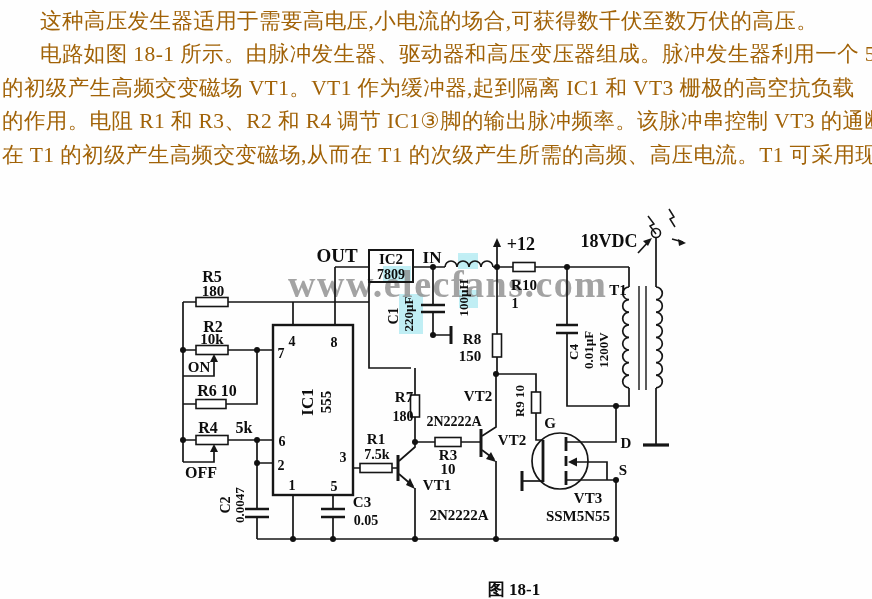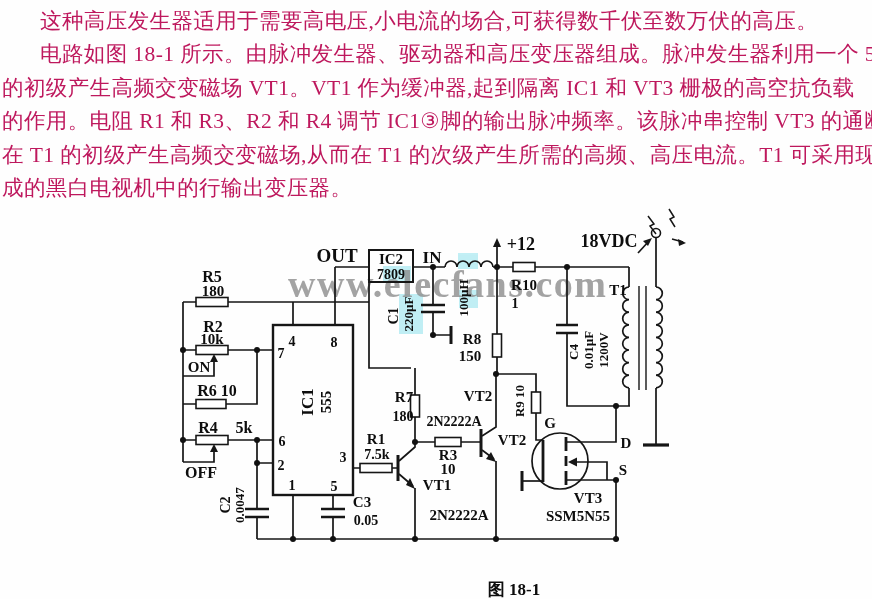--- a/index.html
+++ b/index.html
@@ -1,37 +1,36 @@
 <!DOCTYPE html>
 <html><head>
 <meta charset="utf-8">
 <style>
   html,body{margin:0;padding:0;background:#ffffff;}
   .page{position:relative;width:872px;height:599px;background:#fefefe;overflow:hidden;
-        font-family:"Liberation Serif","DejaVu Serif",serif;color:#be185d;}
+        font-family:"Liberation Serif","DejaVu Serif",serif;color:#a16207;}
   .text-block{position:absolute;top:5px;left:2px;right:2px;}
   .tline{height:33.4px;line-height:33.4px;font-size:21.5px;letter-spacing:.4px;white-space:nowrap;
          font-weight:500;}
   .tline.indent{padding-left:38px;}
   svg.circuit{position:absolute;left:0;top:0;width:872px;height:599px;}
   svg text{font-family:"Liberation Serif","DejaVu Serif",serif;fill:#0d0d0d;}
   .wm{font-weight:bold;letter-spacing:1.5px;fill:#8d8d8d;opacity:.8;}
   .lbl{font-weight:600;}
 </style>
 </head>
 <body>
 <div class="page">
 
   <div class="text-block">
     <div class="tline indent">这种高压发生器适用于需要高电压,小电流的场合,可获得数千伏至数万伏的高压。</div>
     <div class="tline indent">电路如图 18-1 所示。由脉冲发生器、驱动器和高压变压器组成。脉冲发生器利用一个 555</div>
     <div class="tline">的初级产生高频交变磁场 VT1。VT1 作为缓冲器,起到隔离 IC1 和 VT3 栅极的高空抗负载</div>
     <div class="tline">的作用。电阻 R1 和 R3、R2 和 R4 调节 IC1③脚的输出脉冲频率。该脉冲串控制 VT3 的通断,</div>
     <div class="tline">在 T1 的初级产生高频交变磁场,从而在 T1 的次级产生所需的高频、高压电流。T1 可采用现</div>
-    <div class="tline">成的黑白电视机中的行输出变压器。</div>
   </div>
 
   <svg class="circuit" viewBox="0 0 872 599">
 
     <g fill="#8fe2ec" opacity="0.55">
       <rect x="383" y="266" width="28" height="16"></rect>
       <rect x="399" y="294" width="24" height="40"></rect>
       <rect x="458" y="253" width="20" height="16"></rect>
       <rect x="459" y="290" width="19" height="18"></rect>
     </g>

